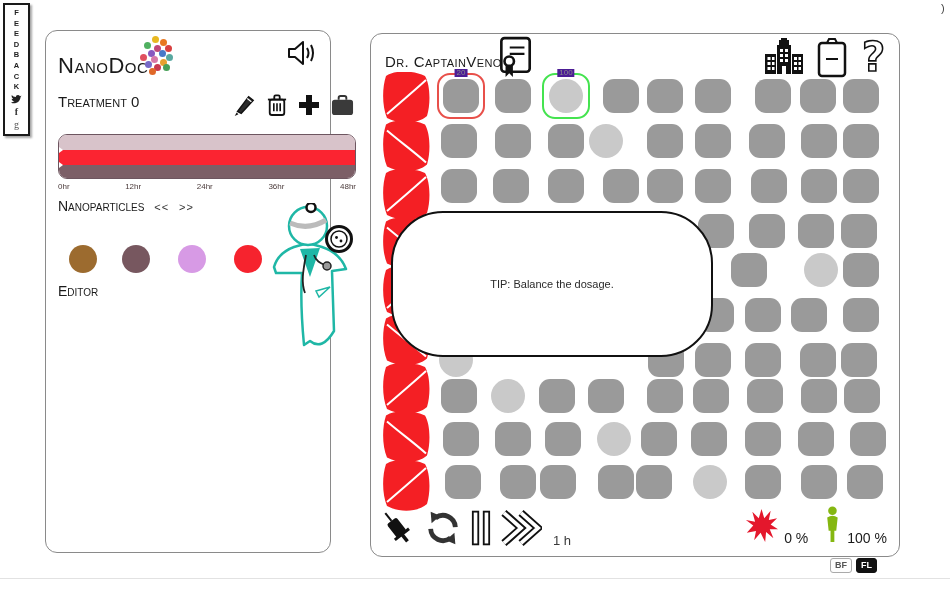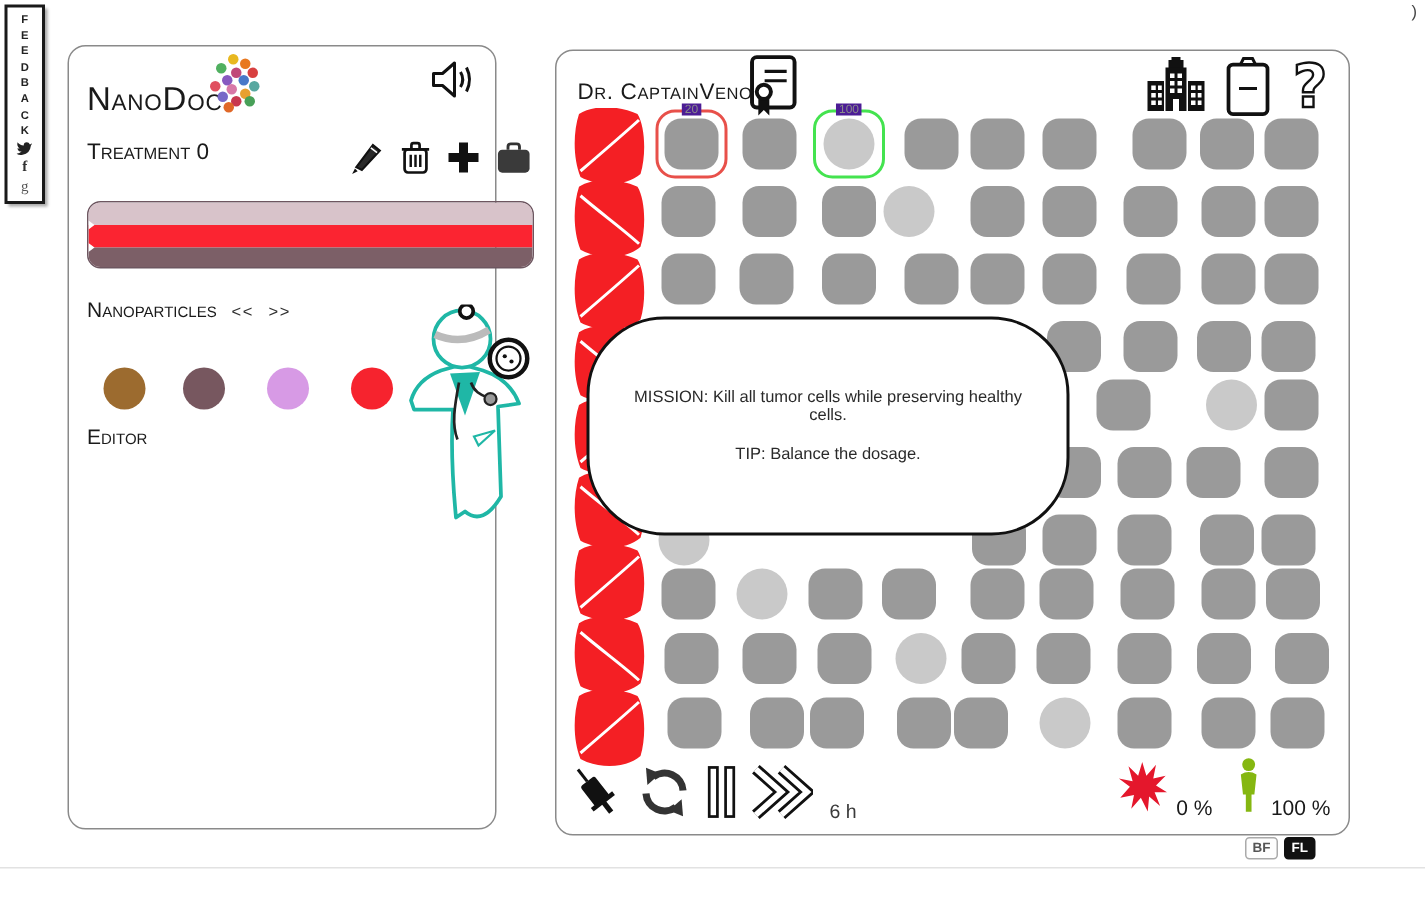--- a/index.html
+++ b/index.html
@@ -166,20 +166,27 @@
       </span>
     </div>
 
     <div class="tbar">
       <div class="s1" style="background: rgb(216, 195, 202);"></div>
       <div class="s2" style="background: rgb(251, 36, 49);"></div>
       <div class="s3" style="background: rgb(124, 95, 103);"></div>
       <div class="tri" style="top:12px"></div>
       <div class="tri" style="top:27px"></div>
     </div>
+    <div class="ticks" id="ticks">
+        <span>0hr</span>
+        <span>12hr</span>
+        <span>24hr</span>
+        <span>36hr</span>
+        <span>48hr</span>
+      </div>
 
     <div class="nano-header sc">
       <span>Nanoparticles</span>
       <span class="nano-arrow">&lt;&lt;</span>
       <span class="nano-arrow">&gt;&gt;</span>
     </div>
     <div id="particles" style="display:contents"></div>
 
     <div class="editor-header sc">Editor</div>
 
@@ -256,21 +263,20 @@
           </svg>
       </span>
     </div>
 
     <svg class="vessel" id="vessel-svg" width="52" height="443" viewBox="0 0 52 443">
       <path id="vessel-blobs" fill="#f41f24" d="M5,4 C1,16 1,34 6,46 C19,53 37,52 46,44 C50,31 49,12 44,4 C31,-2 14,-2 5,4 Z M5,52.5 C1,64.5 1,82.5 6,94.5 C19,101.5 37,100.5 46,92.5 C50,79.5 49,60.5 44,52.5 C31,46.5 14,46.5 5,52.5 Z M5,101 C1,113 1,131 6,143 C19,150 37,149 46,141 C50,128 49,109 44,101 C31,95 14,95 5,101 Z M5,149.5 C1,161.5 1,179.5 6,191.5 C19,198.5 37,197.5 46,189.5 C50,176.5 49,157.5 44,149.5 C31,143.5 14,143.5 5,149.5 Z M5,198 C1,210 1,228 6,240 C19,247 37,246 46,238 C50,225 49,206 44,198 C31,192 14,192 5,198 Z M5,246.5 C1,258.5 1,276.5 6,288.5 C19,295.5 37,294.5 46,286.5 C50,273.5 49,254.5 44,246.5 C31,240.5 14,240.5 5,246.5 Z M5,295 C1,307 1,325 6,337 C19,344 37,343 46,335 C50,322 49,303 44,295 C31,289 14,289 5,295 Z M5,343.5 C1,355.5 1,373.5 6,385.5 C19,392.5 37,391.5 46,383.5 C50,370.5 49,351.5 44,343.5 C31,337.5 14,337.5 5,343.5 Z M5,392 C1,404 1,422 6,434 C19,441 37,440 46,432 C50,419 49,400 44,392 C31,386 14,386 5,392 Z "></path>
       <path id="vessel-lines" fill="none" stroke="#fff" stroke-width="2" d="M6,42 C20,30 34,18 45,8 M6,58.5 C20,70.5 34,80.5 45,90.5 M6,139 C20,127 34,115 45,105 M6,155.5 C20,167.5 34,177.5 45,187.5 M6,236 C20,224 34,212 45,202 M6,252.5 C20,264.5 34,274.5 45,284.5 M6,333 C20,321 34,309 45,299 M6,349.5 C20,361.5 34,371.5 45,381.5 M6,430 C20,418 34,406 45,396 "></path>
     </svg>
 
     <div class="dialog">
-      <p>MISSION: Kill all tumor cells while preserving healthy cells.</p>
       <p>TIP: Balance the dosage.</p>
     </div>
 
     <div class="controls">
       <span class="ctrl">
         <svg width="36" height="40" viewBox="0 0 36 40">
             <g transform="rotate(-38 18 20)">
               <path d="M18,1 L18,11" stroke="#111" stroke-width="2"></path>
               <rect x="12" y="11" width="12" height="17" rx="2" fill="#111"></rect>
               <path d="M9,28 L27,28" stroke="#111" stroke-width="3"></path>
@@ -293,21 +299,21 @@
           </svg>
       </span>
       <span class="ctrl">
         <svg width="42" height="38" viewBox="0 0 44 40">
             <path d="M4,4 L22,20 L4,36" stroke="#111" stroke-width="8" fill="none"></path>
             <path d="M4,4 L22,20 L4,36" stroke="#fff" stroke-width="4" fill="none"></path>
             <path d="M22,4 L40,20 L22,36" stroke="#111" stroke-width="8" fill="none"></path>
             <path d="M22,4 L40,20 L22,36" stroke="#fff" stroke-width="4" fill="none"></path>
           </svg>
       </span>
-      <span class="time-label">6 h</span>
+      <span class="time-label">1 h</span>
     </div>
 
     <div class="hud">
       <span>
         <svg width="33" height="37" viewBox="0 0 36 40">
             <path d="M18,2 L21,12 L28,4 L26,14 L35,12 L28,19 L36,24 L27,24 L31,34 L23,27 L22,38 L17,28 L10,36 L12,26 L2,28 L9,20 L1,14 L11,16 L8,5 L15,12 Z" fill="#e4172c"></path>
           </svg>
       </span>
       <span class="pct">0 %</span>
       <span style="margin-left:8px">

